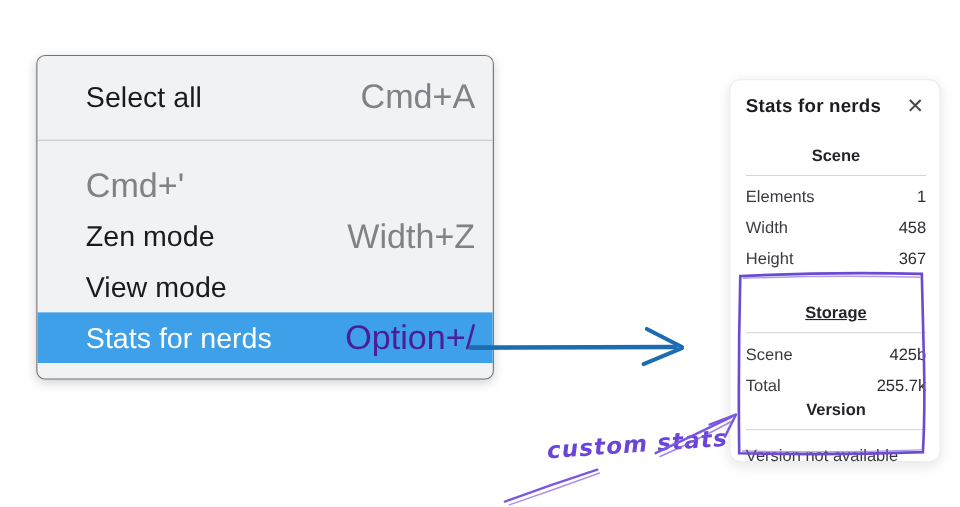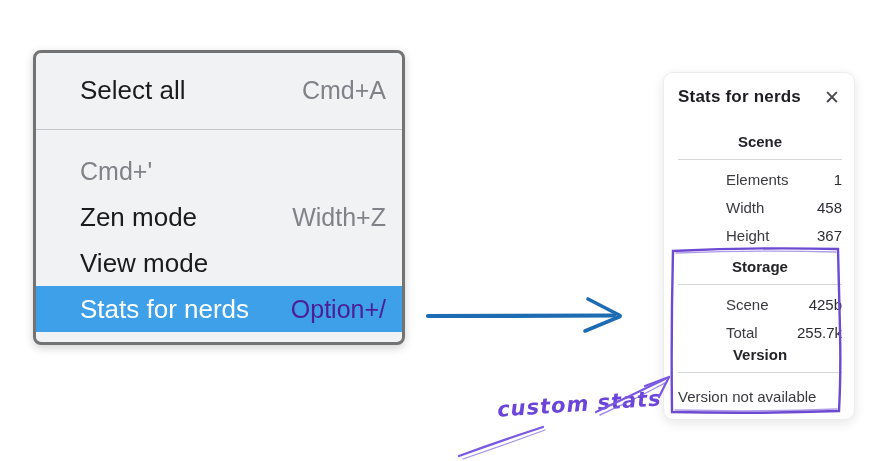--- a/index.html
+++ b/index.html
@@ -3,35 +3,35 @@
 <meta charset="utf-8">
 <style>
   * { box-sizing: border-box; margin: 0; padding: 0; }
   html,body { width:873px; height:461px; background:#ffffff; overflow:hidden; }
   body { font-family:"Liberation Sans", sans-serif; position:relative; }
 
   .stage { position:absolute; inset:0; width:873px; height:461px; }
 
   
   .context-menu {
-    position:absolute; left:33px; top:50px; width:372px; height:295px;
+    position:absolute; left:33px; top:50px; width:416px; height:295px;
     background:#f1f2f4;
-    border:3px solid #737373;
+    border:1px solid #737373;
     border-radius:8px;
     box-shadow:0 3px 10px rgba(0,0,0,0.18);
     padding-top:14px;
     font-size:25px;
     overflow:hidden;
   }
   .menu-item {
     height:46px; display:flex; align-items:center; justify-content:space-between;
     padding:0 16px 0 44px; cursor:default;
   }
   .menu-item .mi-label { color:#1b1b1b; font-size:26px; }
-  .menu-item .mi-shortcut { color:#7f8archive388; color:#7f8388; font-size:25px; }
+  .menu-item .mi-shortcut { color:#7f8archive388; color:#7f8388; font-size:31px; }
   .menu-item.selected { background:#3da0e8; }
   .menu-item.selected .mi-label { color:#ffffff; }
   .menu-item.selected .mi-shortcut { color:#4c1d95; }
   .menu-divider { height:1px; background:#c3c7cb; margin:16px 0 18px 0; }
 
   
   .stats-panel {
     position:absolute; left:663px; top:72px; width:192px; height:348px;
     background:#ffffff;
     border:1px solid #ededed;
@@ -42,26 +42,26 @@
     font-size:15px;
   }
   .sp-title-row { display:flex; align-items:center; justify-content:space-between; height:24px; }
   .sp-title { font-weight:700; font-size:17px; color:#1c1c22; letter-spacing:0.2px; }
   .sp-close {
     background:none; border:none; font-size:19px; line-height:1; color:#47474d;
     cursor:pointer; padding:0 2px; font-family:"DejaVu Sans", sans-serif;
   }
   .sp-section-header { text-align:center; font-weight:700; font-size:15px; color:#232329; }
   .sp-h-scene   { margin-top:24px; }
-  .sp-h-storage { margin-top:9px; }
+  .sp-h-storage { margin-top:27px;text-decoration:underline; }
   .sp-h-version { }
   .sp-rule { border:none; border-top:1px solid #d6d6d8; margin-top:9px; }
   .sp-rows { margin-top:5px; }
   .sp-row { display:flex; justify-content:space-between; align-items:center; height:28px; }
-  .sp-row .sp-label { color:#3a3a40;margin-left:48px; }
+  .sp-row .sp-label { color:#3a3a40; }
   .sp-row .sp-value { color:#2c2c32; text-align:right; }
   .sp-note { height:44px; display:flex; align-items:center; color:#3a3a40; margin-top:1px; white-space:nowrap; }
 
   
   .annotation-label {
     position:absolute; left:497px; top:392px;
     font-family:"DejaVu Sans", cursive, sans-serif;
     font-style:italic; font-weight:600;
     font-size:21px; letter-spacing:1px;
     color:#6b45d9;

